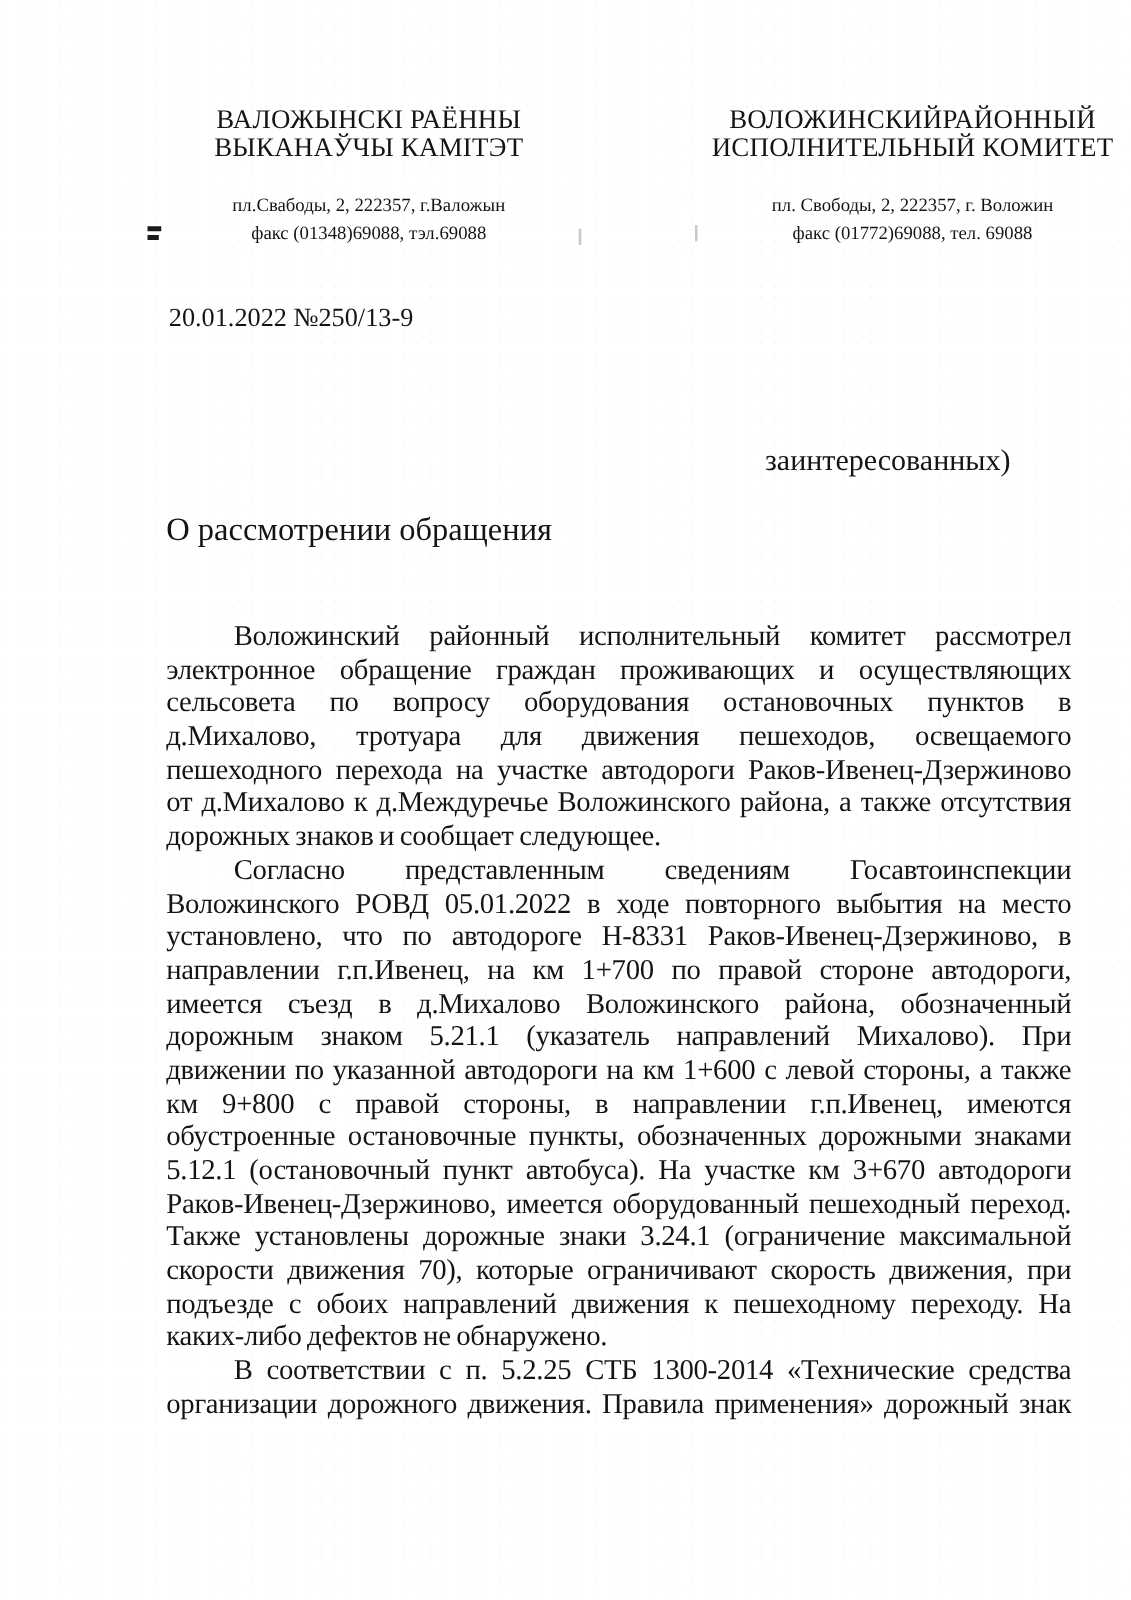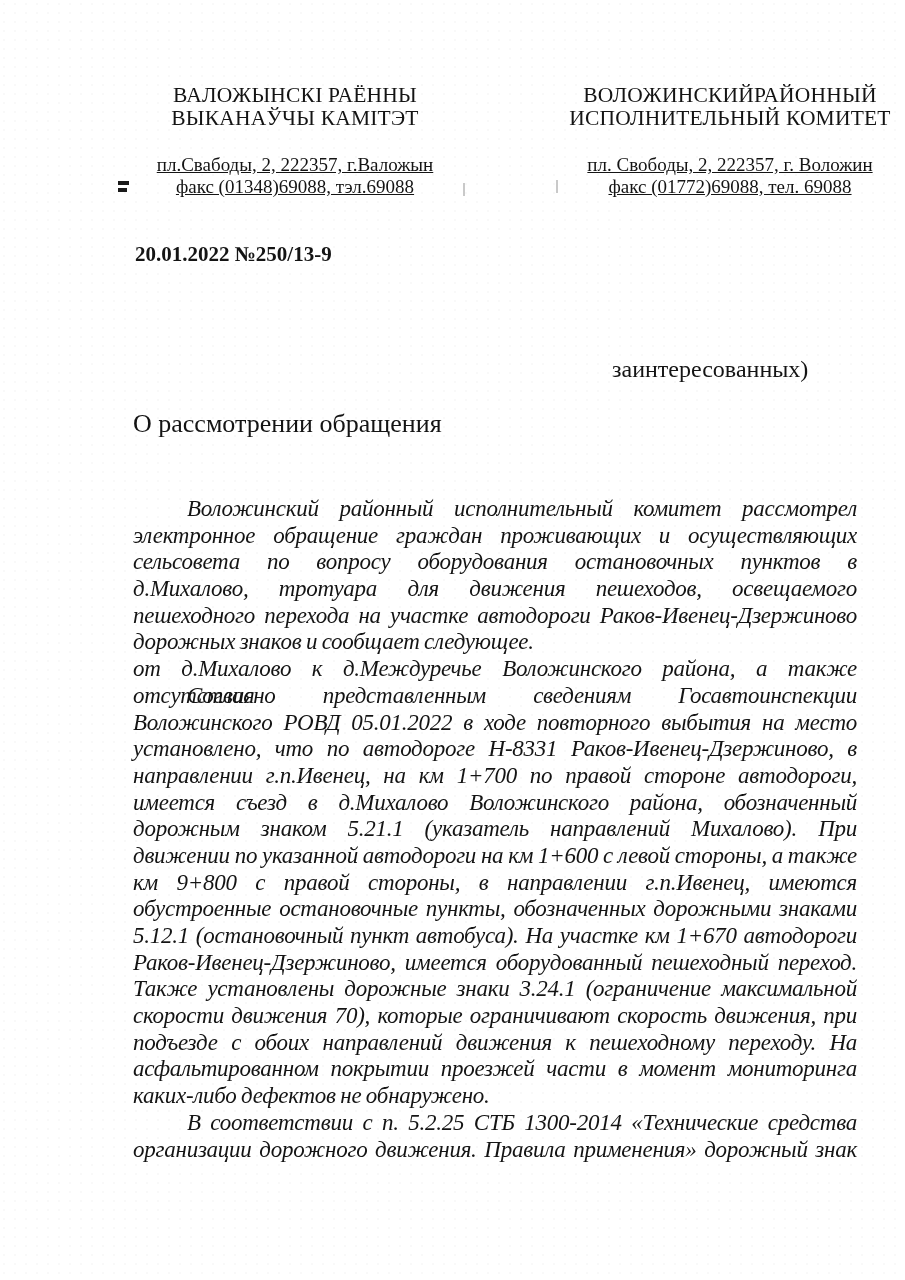--- a/index.html
+++ b/index.html
@@ -11,46 +11,46 @@
     position: relative;
     overflow: hidden;
     font-family: "Liberation Serif", "DejaVu Serif", serif;
     color: #141414;
   }
   .abs { position: absolute; }
 
   
   .org-block { width: 330px; text-align: center; }
   .org-title { font-size: 21.5px; line-height: 23px; letter-spacing: 0.2px; }
-  .org-address { font-size: 19px; line-height: 22px; margin-top: 24px; text-decoration: underline; }
+  .org-address { font-size: 15px; line-height: 22px; margin-top: 24px; }
   #org-left  { left: 130px; top: 84px; }
   #org-right { left: 565px; top: 84px; }
 
   
   .equals-mark { left: 118px; top: 181px; width: 11px; height: 11px; }
   .equals-mark .bar { position: absolute; left: 0; width: 11px; height: 3.5px; background: #1a1a1a; }
   .equals-mark .bar.b1 { top: 0; }
   .equals-mark .bar.b2 { top: 7px; width: 9px; }
   .scan-tick { width: 2px; height: 13px; background: #c9c9c9; }
   #tick-1 { left: 463px; top: 183px; }
   #tick-2 { left: 556px; top: 180px; }
 
-  .ref-line { left: 135px; top: 242px; font-size: 21px; font-weight: bold; }
+  .ref-line { left: 135px; top: 242px; font-size: 21px; }
 
   .recipient-note { left: 612px; top: 356px; width: 240px; font-size: 24px; line-height: 27.5px; }
 
   .subject-line { left: 133px; top: 409px; font-size: 26px; }
 
   
   #body-text {
     left: 133px; top: 496px; width: 724px;
     font-size: 23px; line-height: 26.7px;
     letter-spacing: -0.25px; word-spacing: -1px;
   }
-  .body-line { text-align: justify; text-align-last: justify; height: 26.7px; overflow: visible; white-space: nowrap0; font-style: italic; }
+  .body-line { text-align: justify; text-align-last: justify; height: 26.7px; overflow: visible; white-space: nowrap0; }
   .body-line.first { text-indent: 54px; }
   .body-line.last { text-align-last: left; }
 </style>
 </head>
 <body>
 
 <div class="abs org-block" id="org-left">
   <div class="org-title">
     <div>ВАЛОЖЫНСКІ РАЁННЫ</div>
     <div>ВЫКАНАЎЧЫ КАМІТЭТ</div>
@@ -86,33 +86,32 @@
 </div>
 
 <div class="abs subject-line">О рассмотрении обращения</div>
 
 <div class="abs" id="body-text">
     <div class="body-line first">Воложинский районный исполнительный комитет рассмотрел</div>
     <div class="body-line">электронное обращение граждан проживающих и осуществляющих</div>
     <div class="body-line">сельсовета по вопросу оборудования остановочных пунктов в</div>
     <div class="body-line">д.Михалово, тротуара для движения пешеходов, освещаемого</div>
     <div class="body-line">пешеходного перехода на участке автодороги Раков-Ивенец-Дзержиново</div>
+    <div class="body-line">от д.Михалово к д.Междуречье Воложинского района, а также отсутствия</div>
     <div class="body-line last">дорожных знаков и сообщает следующее.</div>
-    <div class="body-line">от д.Михалово к д.Междуречье Воложинского района, а также отсутствия</div>
     <div class="body-line first">Согласно представленным сведениям Госавтоинспекции</div>
     <div class="body-line">Воложинского РОВД 05.01.2022 в ходе повторного выбытия на место</div>
     <div class="body-line">установлено, что по автодороге Н-8331 Раков-Ивенец-Дзержиново, в</div>
     <div class="body-line">направлении г.п.Ивенец, на км 1+700 по правой стороне автодороги,</div>
     <div class="body-line">имеется съезд в д.Михалово Воложинского района, обозначенный</div>
     <div class="body-line">дорожным знаком 5.21.1 (указатель направлений Михалово). При</div>
     <div class="body-line">движении по указанной автодороги на км 1+600 с левой стороны, а также</div>
     <div class="body-line">км 9+800 с правой стороны, в направлении г.п.Ивенец, имеются</div>
     <div class="body-line">обустроенные остановочные пункты, обозначенных дорожными знаками</div>
-    <div class="body-line">5.12.1 (остановочный пункт автобуса). На участке км 1+670 автодороги</div>
+    <div class="body-line">5.12.1 (остановочный пункт автобуса). На участке км 3+670 автодороги</div>
     <div class="body-line">Раков-Ивенец-Дзержиново, имеется оборудованный пешеходный переход.</div>
     <div class="body-line">Также установлены дорожные знаки 3.24.1 (ограничение максимальной</div>
     <div class="body-line">скорости движения 70), которые ограничивают скорость движения, при</div>
     <div class="body-line">подъезде с обоих направлений движения к пешеходному переходу. На</div>
-    <div class="body-line">асфальтированном покрытии проезжей части в момент мониторинга</div>
     <div class="body-line last">каких-либо дефектов не обнаружено.</div>
     <div class="body-line first">В соответствии с п. 5.2.25 СТБ 1300-2014 «Технические средства</div>
     <div class="body-line">организации дорожного движения. Правила применения» дорожный знак</div>
   </div>
 
 </body></html>

